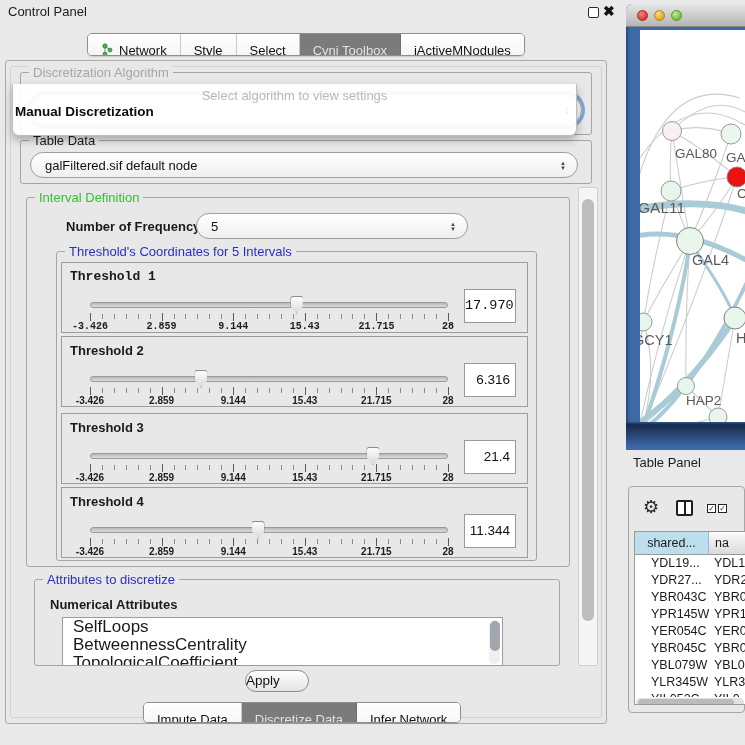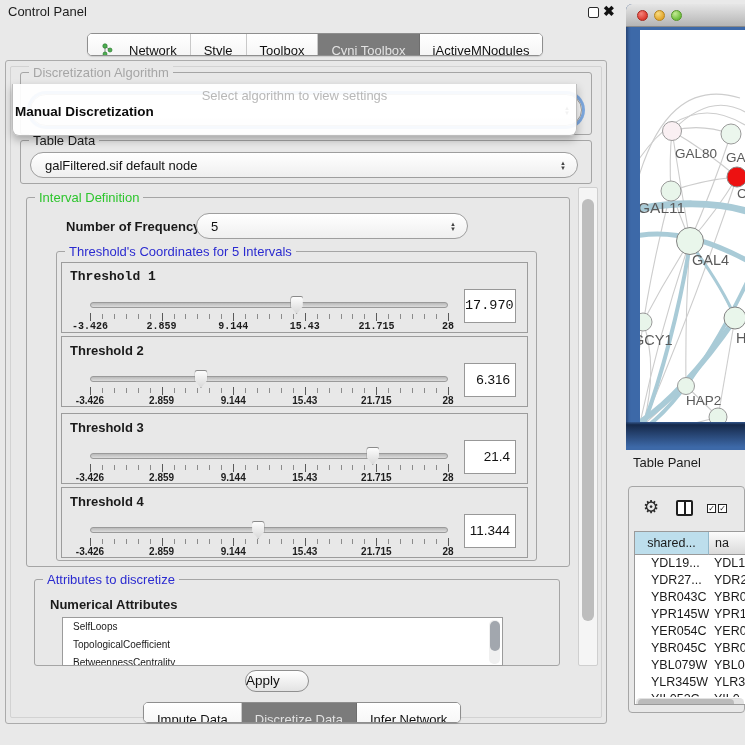--- a/index.html
+++ b/index.html
@@ -12,21 +12,21 @@
     color: #1a1a1a;
   }
   .abs { position: absolute; }
 
   
   .cp-title { left:8px; top:4px; font-size:13px; color:#1c1c1c; }
   .float-icon { left:588px; top:7px; width:11px; height:11px; border:1.5px solid #2b2b2b; border-radius:2px; background:#fff; }
   .close-icon { left:603px; top:3px; font-size:14px; font-weight:bold; color:#111; }
 
   .segbar { display:flex; height:23px; background:#fff; border:1px solid #8E8E8E; border-radius:5px; overflow:hidden; box-shadow:0 1px 1px rgba(0,0,0,0.12); }
-  .seg { display:flex; align-items:center; justify-content:center; gap:15px; padding:16px 13px; font-size:13px; color:#111; border-right:1px solid #C9C9C9; background:linear-gradient(#ffffff,#f1f1f1); white-space:nowrap; cursor:default; }
+  .seg { display:flex; align-items:center; justify-content:center; gap:5px; padding:16px 13px; font-size:13px; color:#111; border-right:1px solid #C9C9C9; background:linear-gradient(#ffffff,#f1f1f1); white-space:nowrap; cursor:default; }
   .seg:last-child { border-right:none; }
   .seg.sel { background:#7B7B7B; color:#E3E3E3; border-right-color:#6e6e6e; }
   .topbar { left:87px; top:33px; }
   .botbar { left:143px; top:702px; height:21px; }
   .botbar .seg { font-size:13px; }
 
   .main-panel { left:5px; top:60px; width:602px; height:664px; background:#E8E8E8; border:1px solid #ABABAB; border-radius:3px; }
   .inner-line { left:10px; top:66px; width:592px; height:652px; border:1px solid #D2D2D2; border-radius:2px; }
 
   .group { border:1px solid #A5A5A5; border-radius:3px; }
@@ -57,21 +57,21 @@
   .thumb { position:absolute; top:0; width:14px; height:18px; background:linear-gradient(#fdfdfd,#d9d9d9); border:1px solid #8a8a8a; clip-path:polygon(6% 0,94% 0,94% 58%,50% 100%,6% 58%); border-radius:3px; }
   .scale { position:absolute; left:0; top:16px; width:358px; height:18px; }
   .minor-ticks { position:absolute; left:0; top:2px; width:359px; height:5px;
     background-image:repeating-linear-gradient(to right,#8b8b8b 0,#8b8b8b 1px,transparent 1px,transparent 11.93px); }
   .majt { position:absolute; top:1px; width:1px; height:8px; background:#5a5a5a; }
   .tl { position:absolute; top:9px; transform:translateX(-50%); font-size:10px; font-weight:bold; color:#1c1c1c; white-space:nowrap; }
   .valbox { position:absolute; left:402px; top:26px; width:52px; height:34px; background:#fff; border:1px solid #989898; font-size:13.5px; text-align:right; line-height:32px; padding-right:5px; color:#111; }
 
   .noi-combo { left:196px; top:213px; width:272px; height:26px; }
 
-  .listbox { left:62px; top:617px; width:441px; height:49px; background:#fff; border:1px solid #9b9b9b; overflow:hidden; font-size:10px; }
+  .listbox { left:62px; top:617px; width:441px; height:49px; background:#fff; border:1px solid #9b9b9b; overflow:hidden; font-size:17px; }
   .listbox .li { padding-left:10px; height:18px; line-height:18px; white-space:nowrap; }
   .list-scroll { position:absolute; right:2px; top:2px; width:11px; height:44px; background:#f0f0f0; border-radius:5px; }
   .list-thumb { position:absolute; left:0.5px; top:1px; width:10px; height:30px; background:#A2A7AE; border-radius:5px; }
 
   .apply-btn { left:245px; top:670px; width:64px; height:22px; background:linear-gradient(#ffffff,#e3e3e3); border:1px solid #8f8f8f; border-radius:11px; font-size:13.5px; text-align:left; line-height:20px; color:#111; }
 
   
   .netwin { left:626px; top:4px; width:119px; height:446px; background:#3D69A8; border-radius:6px 0 0 0; box-shadow:inset 2px 0 3px rgba(0,0,20,0.35); }
   .net-titlebar { position:absolute; left:0; top:0; width:119px; height:23px; background:linear-gradient(#E6E6E6,#B5B5B5); border-radius:6px 0 0 0; border-bottom:1px solid #8a8a8a; }
   .light { position:absolute; top:6px; width:11px; height:11px; border-radius:50%; }
@@ -116,21 +116,21 @@
       <circle cx="4" cy="3" r="2.2" fill="#4CAF50" stroke="#2d7a30" stroke-width="0.7"></circle>
       <circle cx="9" cy="7" r="2" fill="#4CAF50" stroke="#2d7a30" stroke-width="0.7"></circle>
       <circle cx="4" cy="11" r="2" fill="#4CAF50" stroke="#2d7a30" stroke-width="0.7"></circle>
     </svg>
     <span>Network</span>
   </div>
   <div class="seg">
       <span>Style</span>
     </div>
   <div class="seg">
-      <span>Toolbox</span>
+      <span>Select</span>
     </div>
   <div class="seg sel">
       <span>Cyni Toolbox</span>
     </div>
   <div class="seg">
       <span>jActiveMNodules</span>
     </div>
 </div>
 
 <div class="abs main-panel"></div>
@@ -276,22 +276,22 @@
   </div>
   <div class="valbox">11.344</div>
 </div>
 
 <div class="abs group" style="left:34px; top:579px; width:526px; height:87px;">
   <span class="gtitle blue">Attributes to discretize</span>
 </div>
 <div class="abs" style="left:50px; top:597px; font-size:13px; font-weight:bold;">Numerical Attributes</div>
 <div class="abs listbox">
   <div class="li">SelfLoops</div>
+  <div class="li">BetweennessCentrality</div>
   <div class="li">TopologicalCoefficient</div>
-  <div class="li">BetweennessCentrality</div>
   <div class="list-scroll">
       <div class="list-thumb"></div>
     </div>
 </div>
 
 <div class="abs apply-btn">Apply</div>
 
 <div class="abs segbar botbar">
   <div class="seg">
       <span>Impute Data</span>

